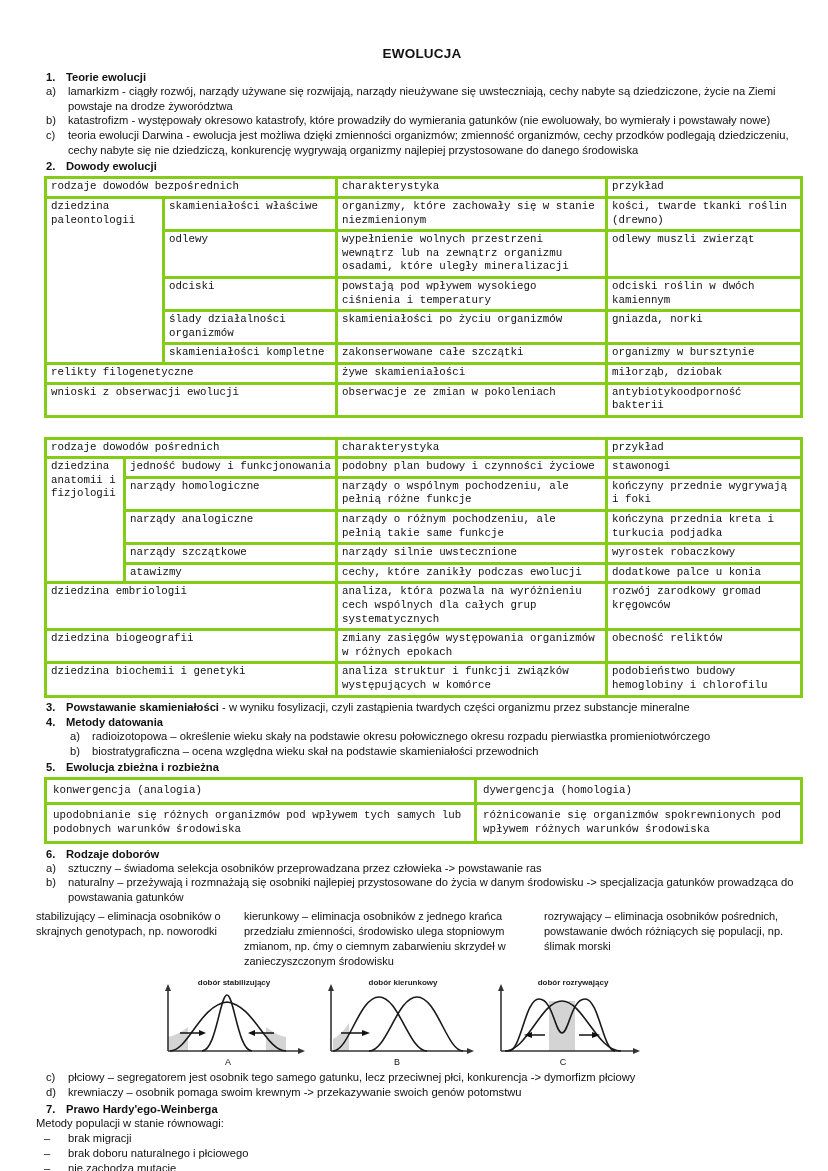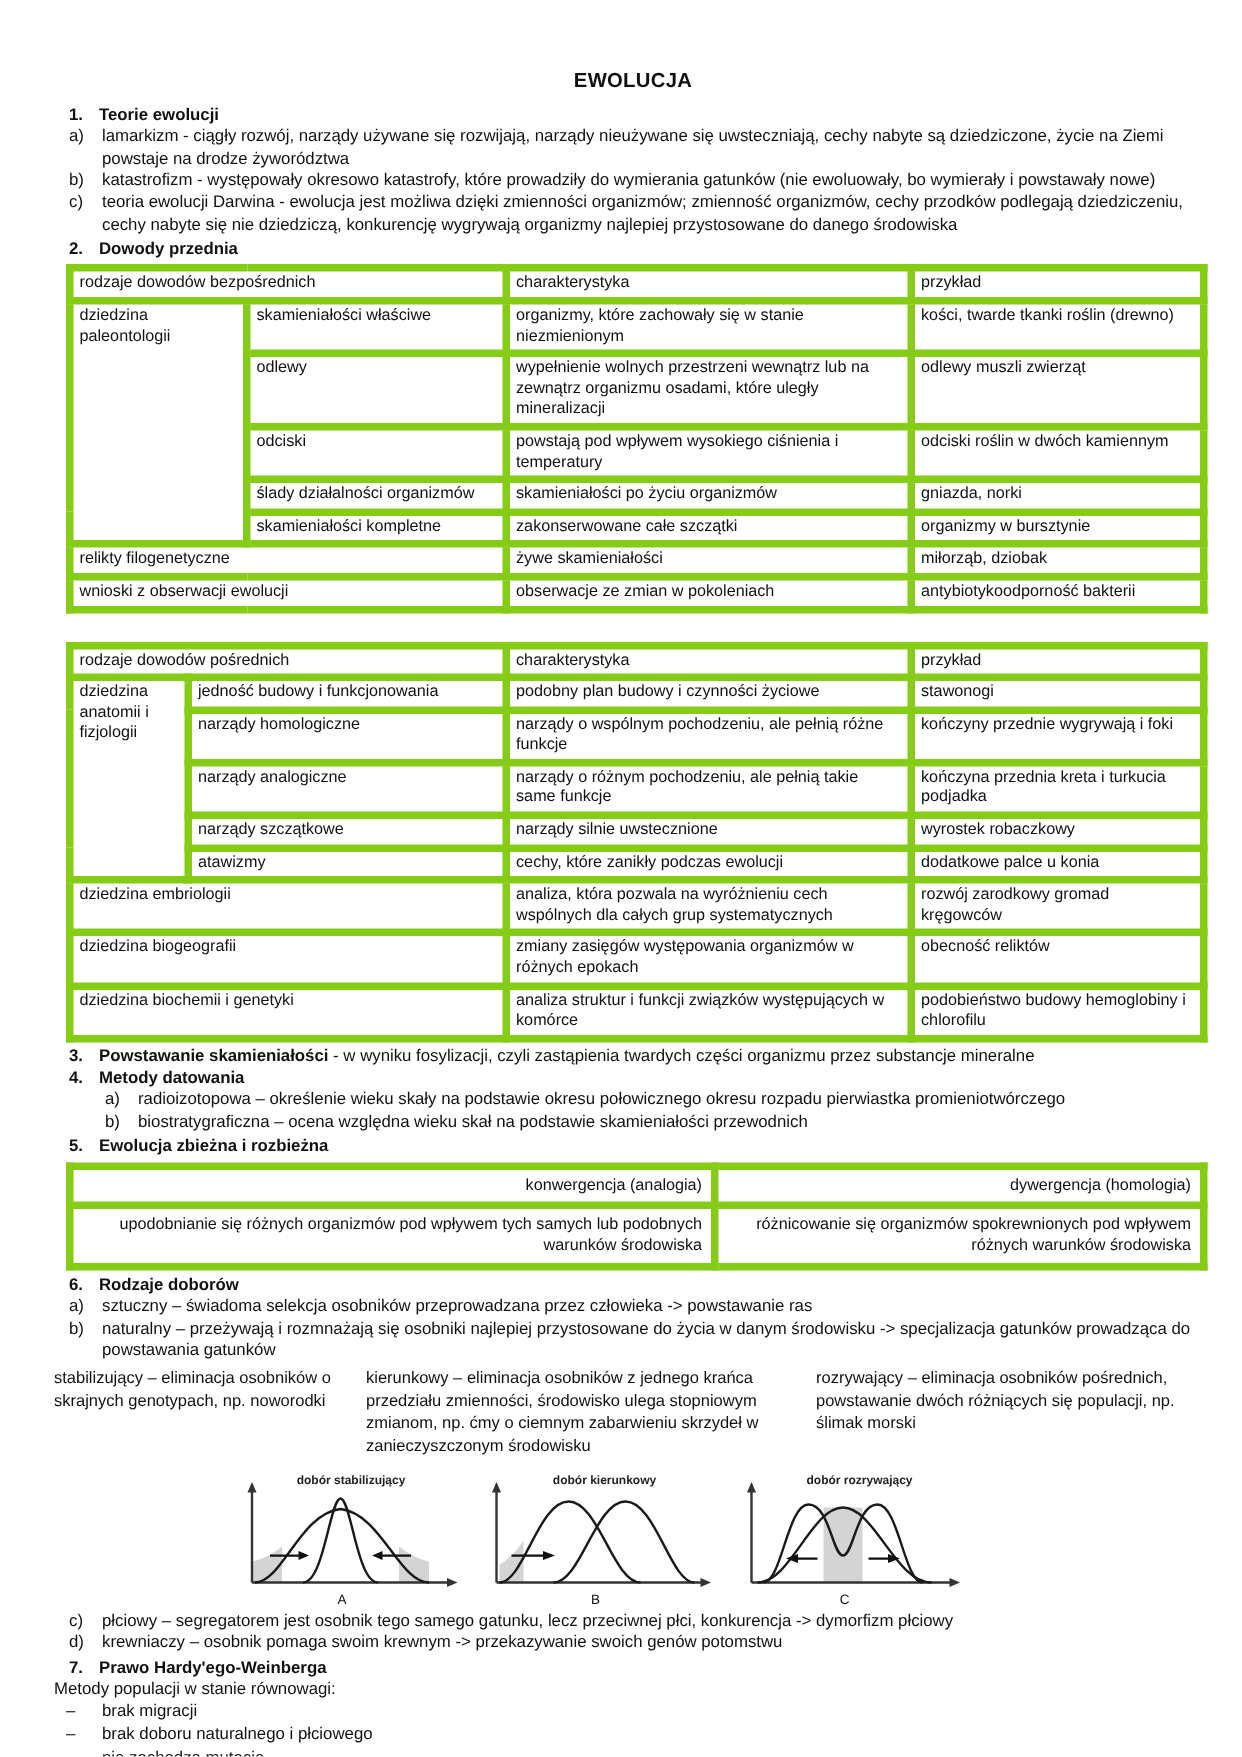--- a/index.html
+++ b/index.html
@@ -77,28 +77,29 @@
 
   
   table.grid {
     border-collapse: collapse;
     width: 756px;
     table-layout: fixed;
     font-size: 10.8px;
     margin: 3px 0 0 0;
   }
   table.grid td {
-    border: 5px solid #84cc16;
+    border: 3px solid #84cc16;
     padding: 1px 4px 2px 4px;
     vertical-align: top;
     line-height: 13.6px;
+    font-family: Liberation Mono, monospace;
   }
   table.grid td.vmid { vertical-align: top; }
   table.t5 td {
-    text-align: right;
+    text-align: left;
     padding: 3px 6px 4px 6px;
     line-height: 14.4px;
   }
 
   .tbl-wrap { margin-left: 8px; }
   .tbl-gap { height: 16px; }
 
   
   .three-col {
     display: flex;
@@ -138,21 +139,21 @@
     <span class="marker">b)</span>
     <span class="body">katastrofizm - występowały okresowo katastrofy, które prowadziły do wymierania gatunków (nie ewoluowały, bo wymierały i powstawały nowe)</span>
   </div>
   <div class="alpha-item">
     <span class="marker">c)</span>
     <span class="body">teoria ewolucji Darwina - ewolucja jest możliwa dzięki zmienności organizmów; zmienność organizmów, cechy przodków podlegają dziedziczeniu, cechy nabyte się nie dziedziczą, konkurencję wygrywają organizmy najlepiej przystosowane do danego środowiska</span>
   </div>
 
   <div class="num-item" style="margin-top:2px;">
     <span class="marker">2.</span>
-    <span class="body head">Dowody przednia</span>
+    <span class="body head">Dowody ewolucji</span>
   </div>
 
   <div class="tbl-wrap">
   <table class="grid">
     <colgroup>
       <col style="width:118px">
           <col style="width:173px">
           <col style="width:270px">
           <col style="width:195px">
     </colgroup>

